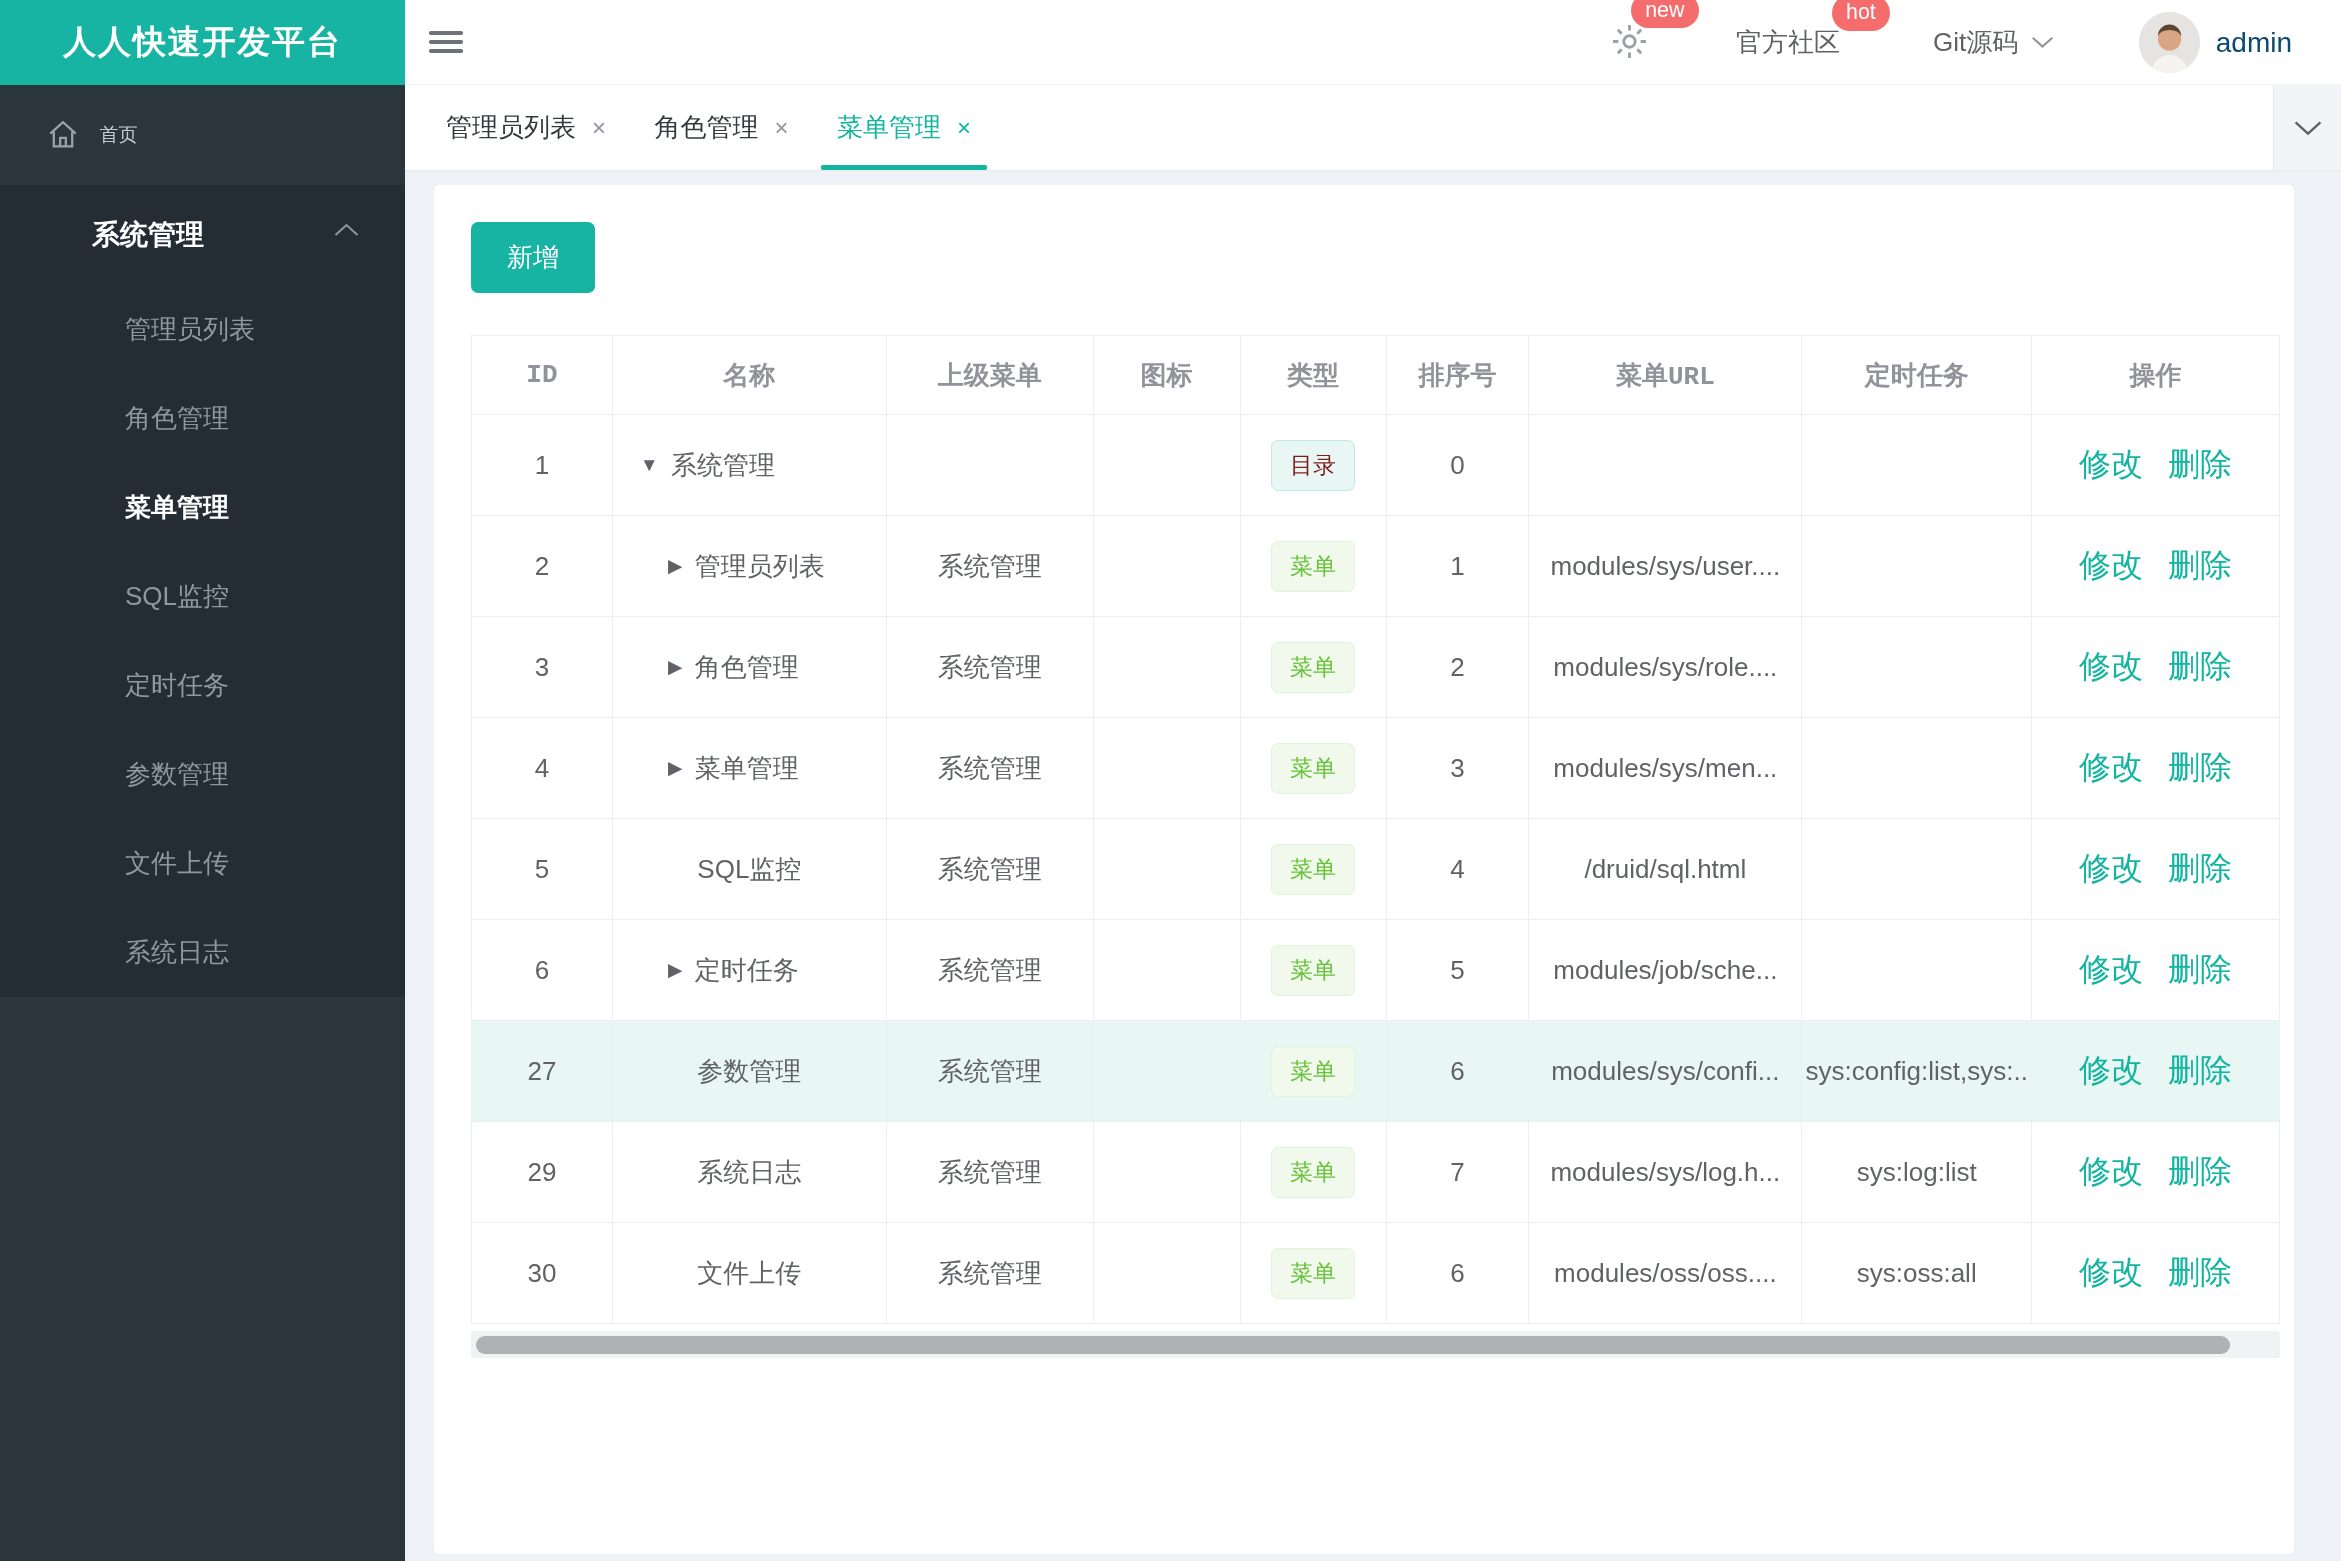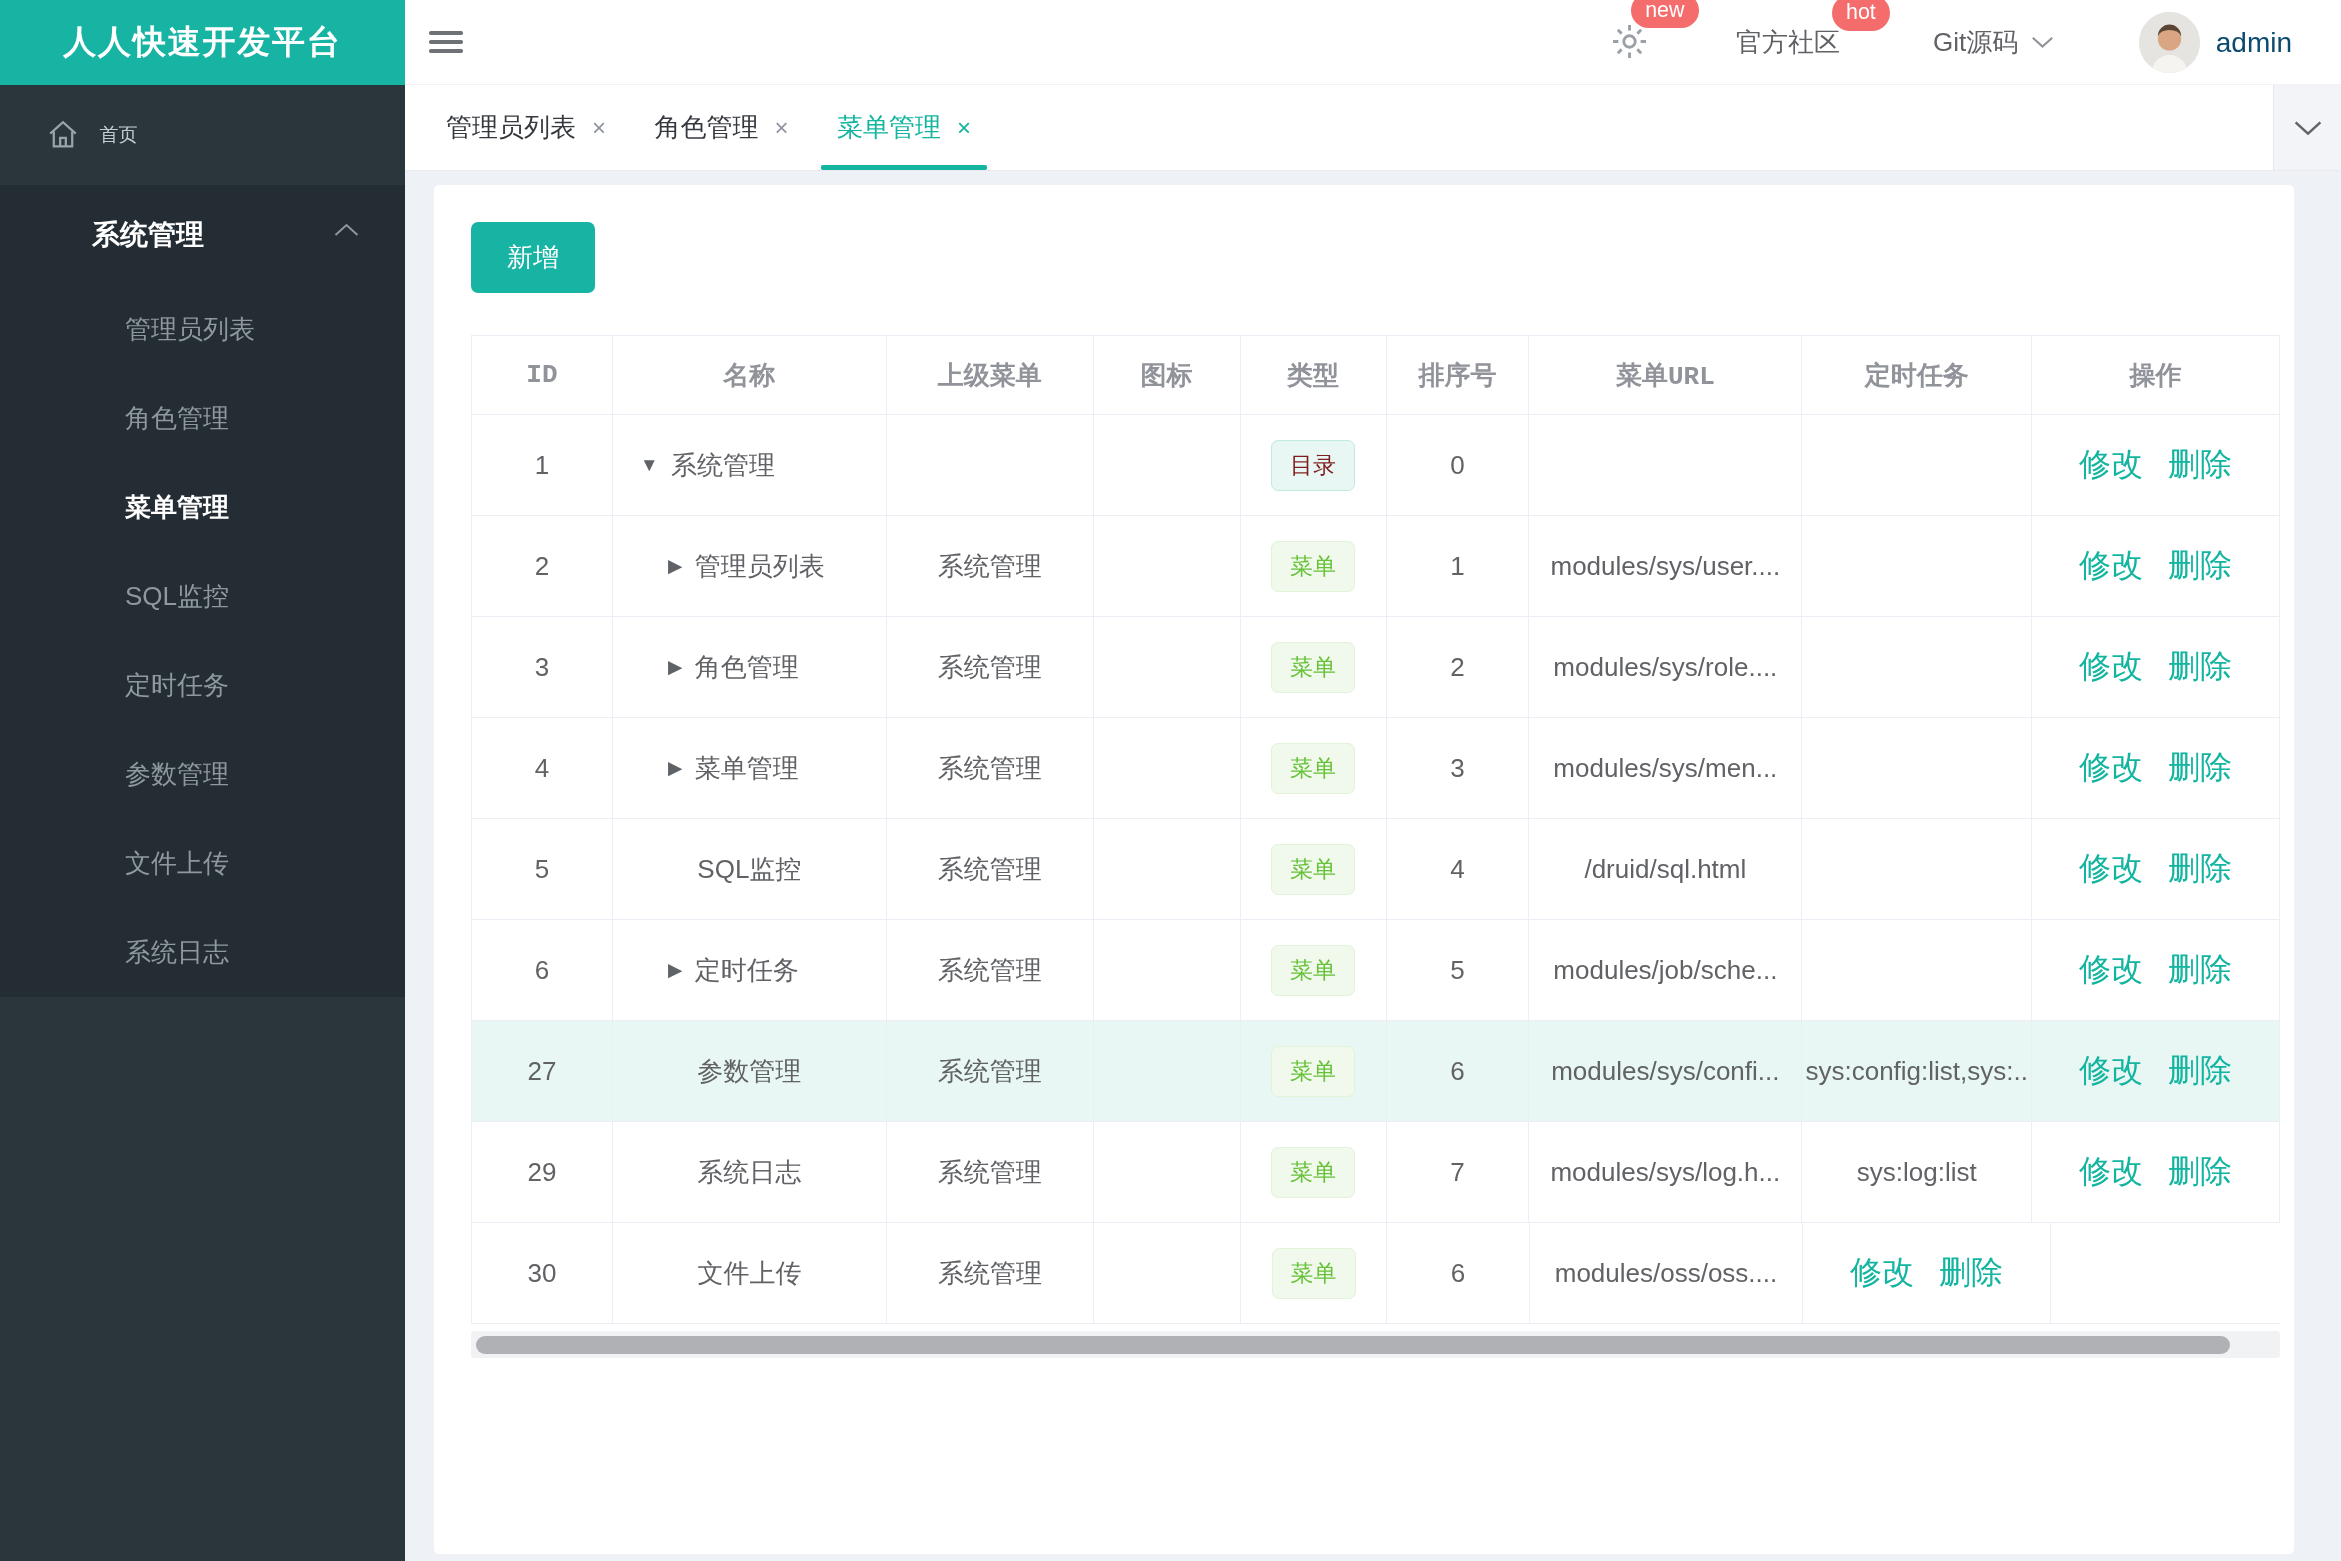--- a/index.html
+++ b/index.html
@@ -360,20 +360,21 @@
             <div class="tcell" style="width: 274px;">
               <span>文件上传</span>
             </div>
             <div class="tcell" style="width: 207px;">系统管理</div>
             <div class="tcell" style="width: 147px;"></div>
             <div class="tcell" style="width: 146px;">
               <span class="tag tag-menu">菜单</span>
             </div>
             <div class="tcell" style="width: 143px;">6</div>
             <div class="tcell" style="width: 273px;">modules/oss/oss....</div>
+            <div class="tcell" style="width: 230px;">sys:oss:all</div>
             <div class="tcell" style="width: 248px;">
               <a class="op-link">修改</a>
               <a class="op-link">删除</a>
             </div>
           </div>
         </div>
       <div class="hscroll">
         <div class="hthumb"></div>
       </div>
     </div>

